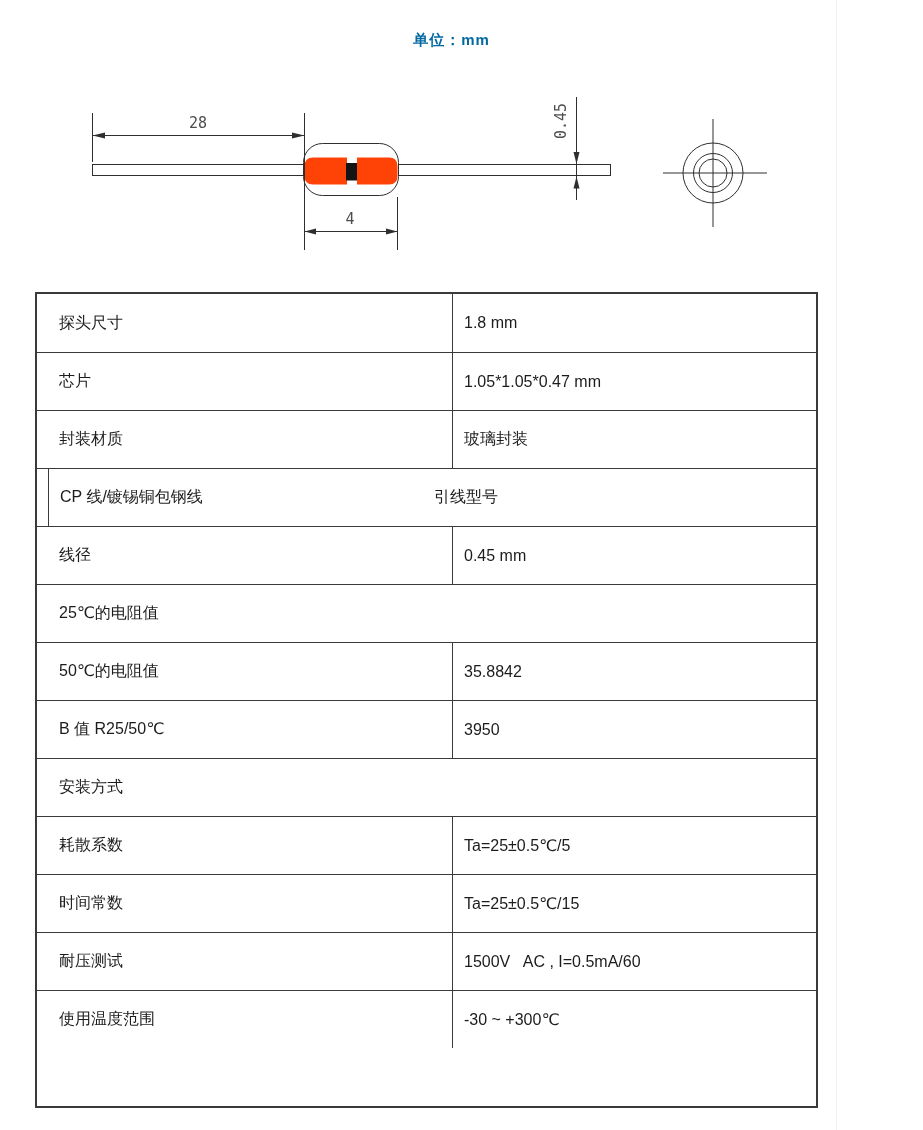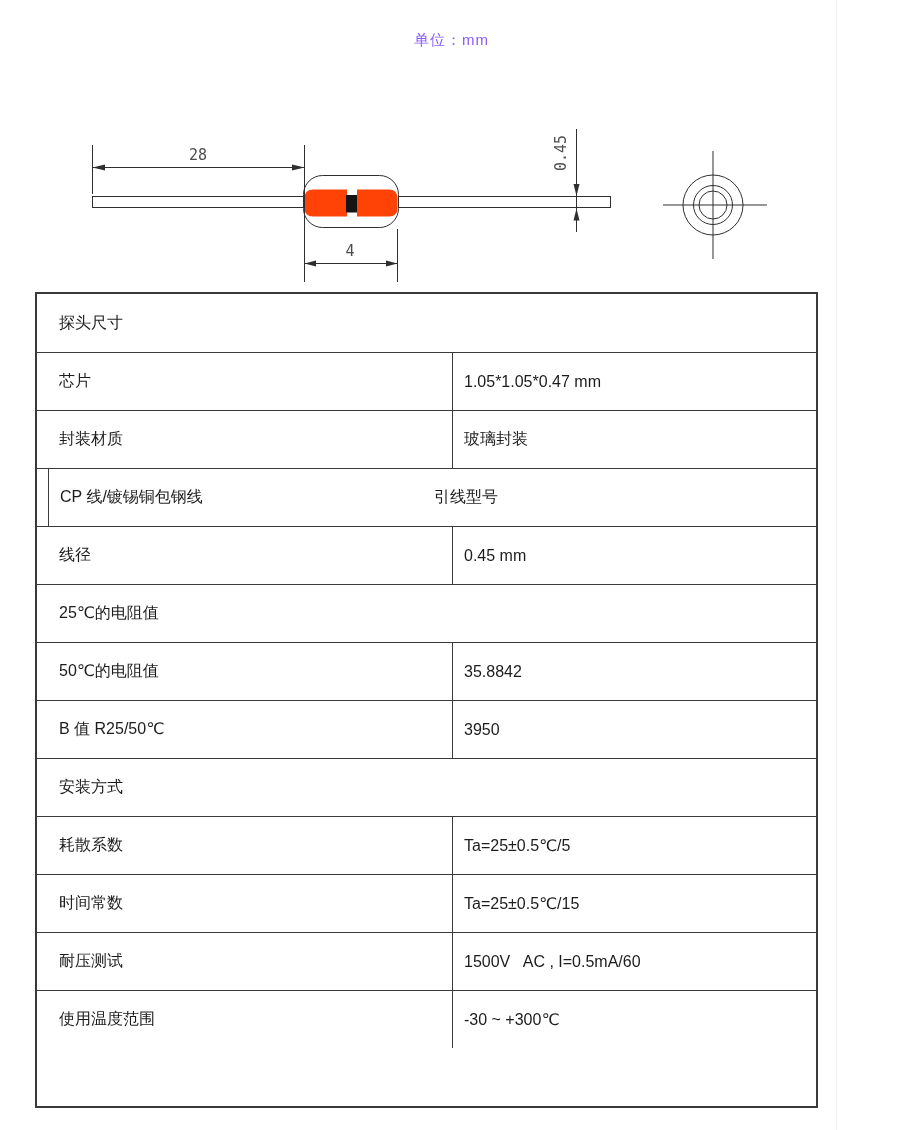--- a/index.html
+++ b/index.html
@@ -3,24 +3,24 @@
 <meta charset="utf-8">
 <style>
   html,body{margin:0;padding:0;}
   body{
     width:923px;height:1130px;position:relative;background:#ffffff;
     font-family:"Liberation Sans","DejaVu Sans",sans-serif;
     color:#1c1c1c;overflow:hidden;
   }
   .page-title{
     position:absolute;top:31px;left:0;width:903px;
-    text-align:center;font-size:15px;font-weight:normal;color:#8b5cf6;
+    text-align:center;font-size:15px;font-weight:bold;color:#0369a1;
     letter-spacing:1px;
   }
-  .drawing-wrap{position:absolute;top:0;left:0;width:901px;height:270px;margin-top:32px;}
+  .drawing-wrap{position:absolute;top:0;left:0;width:901px;height:270px;}
   .page-edge{position:absolute;top:0;left:836px;width:1px;height:1130px;background:#efefef;}
   .spec-table{
     position:absolute;left:35px;top:292px;width:783px;height:816px;
     border:2px solid #3a3a3a;box-sizing:border-box;
     display:grid;grid-template-rows:repeat(14,1fr);
   }
   .spec-row{display:flex;border-top:1px solid #3a3a3a;}
   .spec-row:first-child{border-top:none;}
   .cell{display:flex;align-items:center;box-sizing:border-box;font-size:16px;margin-left:11px;}
   .cell.label{width:393px;padding-left:11px;}
@@ -78,20 +78,21 @@
       <circle cx="713" cy="173" r="14"></circle>
       <line x1="713" y1="119" x2="713" y2="227"></line>
       <line x1="663" y1="173" x2="767" y2="173"></line>
     </g>
   </svg>
 </div>
 
 <div class="spec-table">
   <div class="spec-row">
     <div class="cell label">探头尺寸</div>
+    <div class="cell value">1.8 mm</div>
   </div>
   <div class="spec-row">
     <div class="cell label">芯片</div>
     <div class="cell value">1.05*1.05*0.47 mm</div>
   </div>
   <div class="spec-row">
     <div class="cell label">封装材质</div>
     <div class="cell value">玻璃封装</div>
   </div>
   <div class="spec-row">

